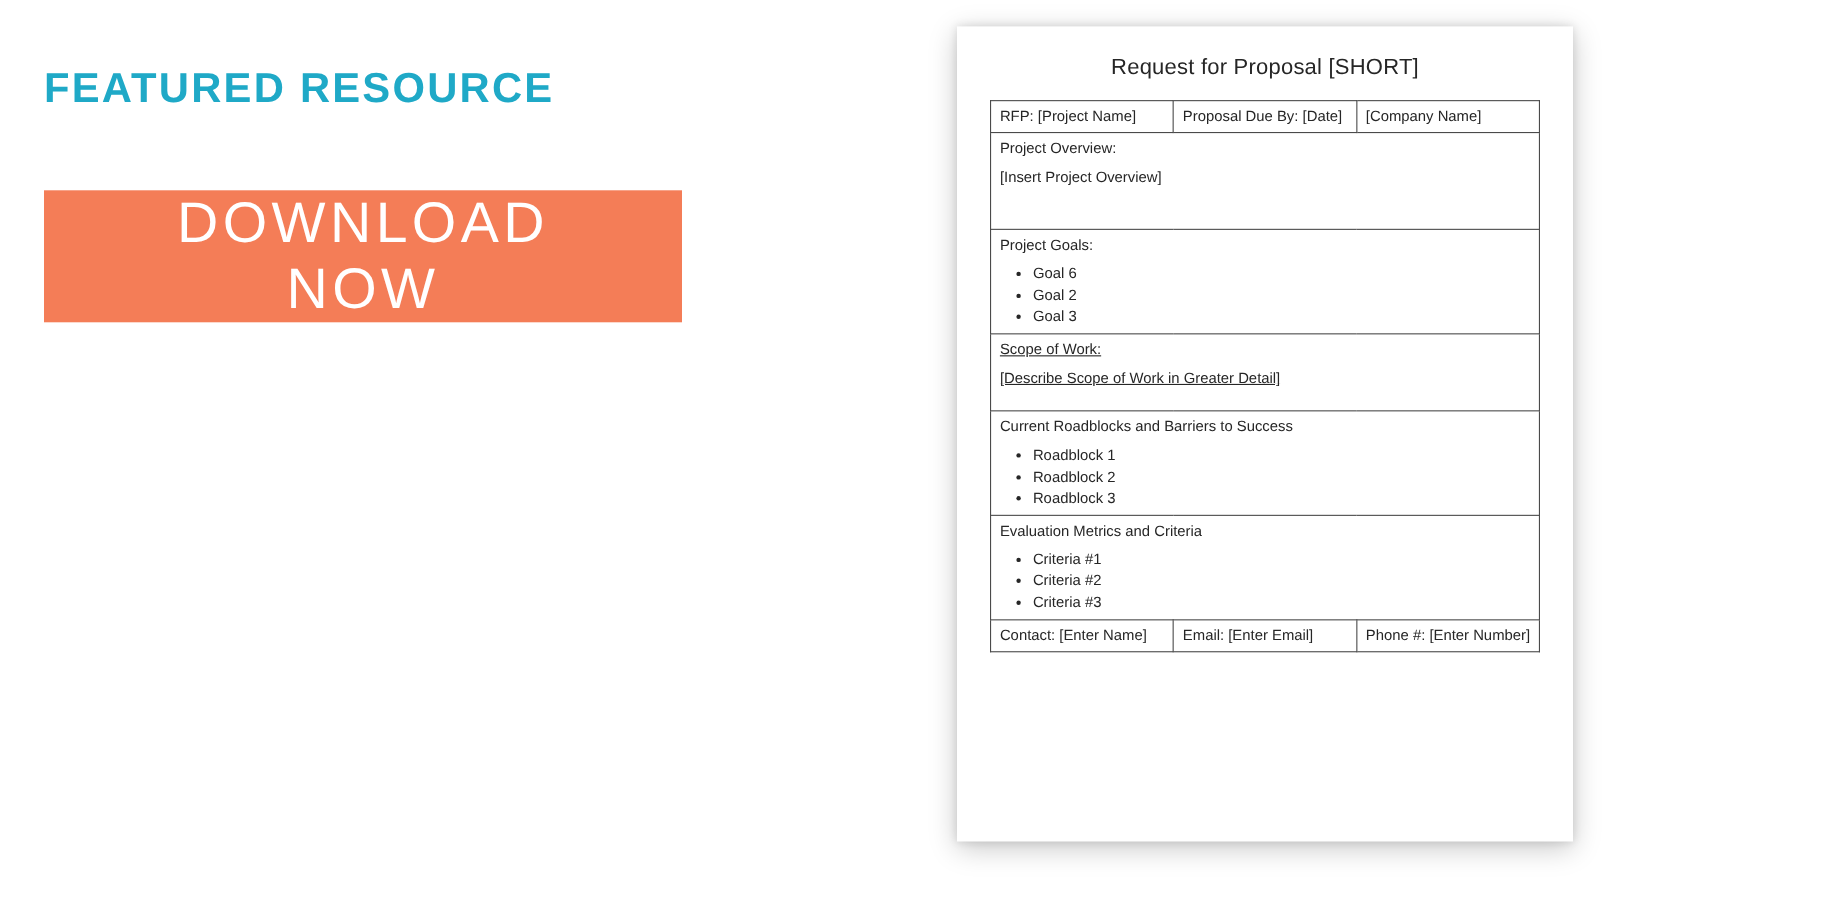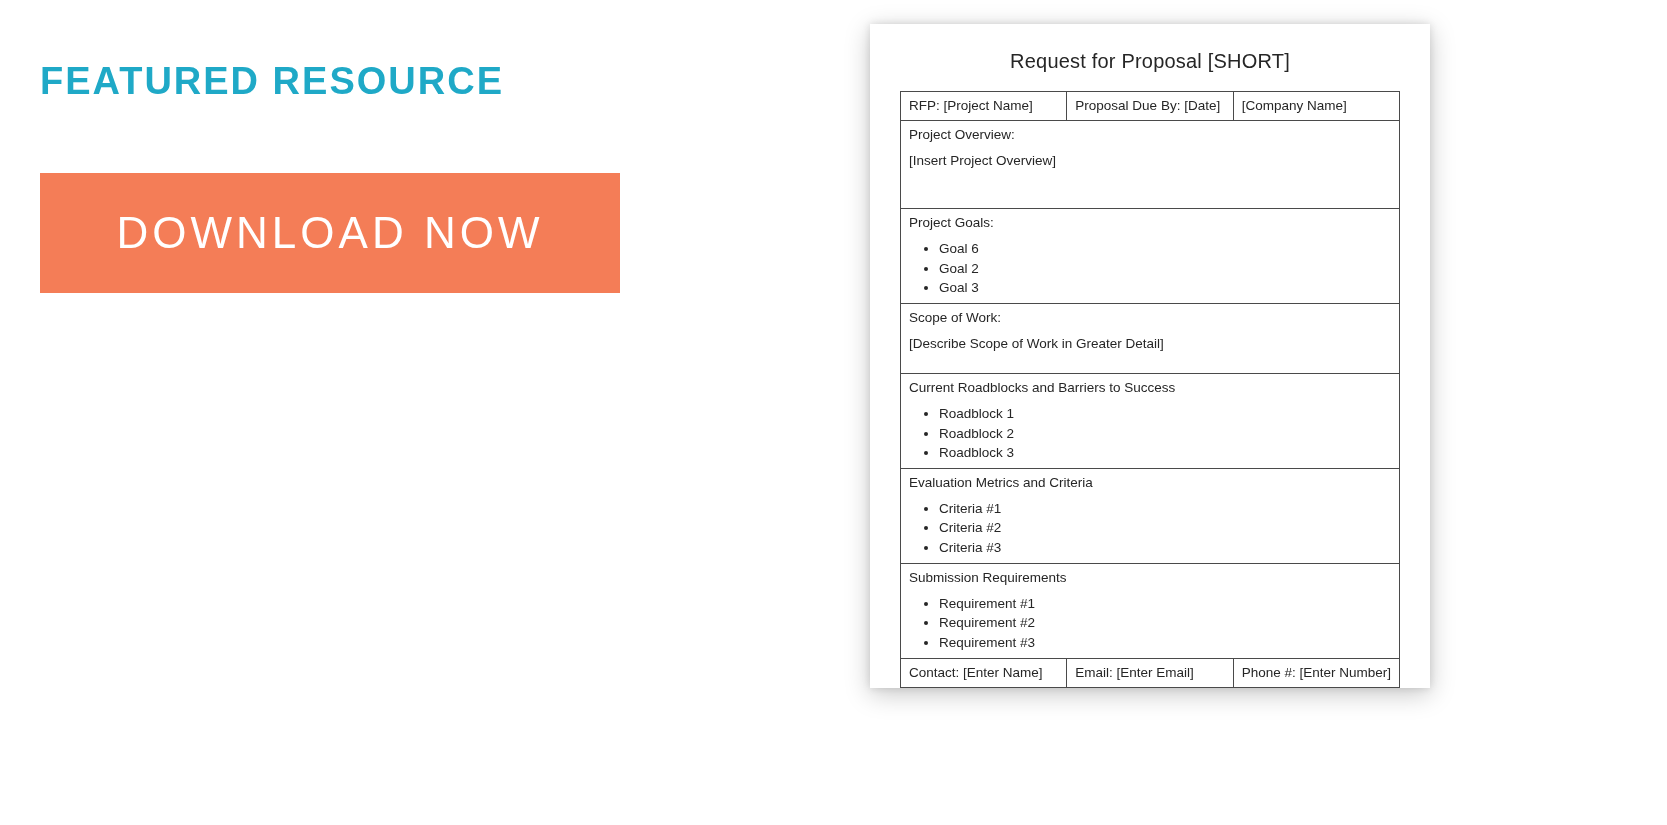--- a/index.html
+++ b/index.html
@@ -38,41 +38,41 @@
     letter-spacing: 2px;
     line-height: 1.35;
     margin-bottom: 130px;
   }
   .download-btn {
     display: inline-flex;
     align-items: center;
     justify-content: center;
     background: #f47d57;
     color: #ffffff;
-    font-size: 44px;
+    font-size: 52px;
     letter-spacing: 4px;
     font-weight: 400;
     padding: 40px 60px;
     width: 580px;
     height: 120px;
     border: none;
     cursor: pointer;
     font-family: inherit;
   }
   .right-col {
     flex: 1;
     position: relative;
     height: 100%;
   }
   .doc-shadow {
     position: absolute;
     top: 24px;
     left: 40px;
     width: 560px;
-    height: 664px;
+    height: 741px;
     background: #ffffff;
     box-shadow: 0 6px 24px rgba(0,0,0,0.22), 0 0 8px rgba(0,0,0,0.12);
   }
   .doc {
     padding: 26px 30px 20px 30px;
     font-family: "Helvetica Neue", Arial, sans-serif;
     color: #262626;
     font-size: 14px;
   }
   .doc-title {
@@ -97,21 +97,21 @@
   .section-head { margin-bottom: 8px; }
   ul.bullets {
     list-style: disc;
     padding-left: 30px;
     margin-top: 4px;
   }
   ul.bullets li { margin: 1px 0; font-size: 13.5px; }
   .row3 td { width: 33.33%; }
   .row2a td:first-child { width: 66.66%; }
   .tall1 { height: 88px; }
-  .tall2 { height: 70px; }
+  .tall2 { height: 70px; text-decoration: underline; }
 </style>
 </head>
 <body>
 
 <div class="container">
   <div class="left-col">
     <div class="featured">FEATURED RESOURCE</div>
     <button class="download-btn">DOWNLOAD NOW</button>
   </div>
 
@@ -161,30 +161,20 @@
           <tr>
             <td colspan="3" class="section-cell">
               <div class="section-head">Evaluation Metrics and Criteria</div>
               <ul class="bullets">
                 <li>Criteria #1</li>
                 <li>Criteria #2</li>
                 <li>Criteria #3</li>
               </ul>
             </td>
           </tr>
-          <tr>
-            <td colspan="3" class="section-cell">
-              <div class="section-head">Submission Requirements</div>
-              <ul class="bullets">
-                <li>Requirement #1</li>
-                <li>Requirement #2</li>
-                <li>Requirement #3</li>
-              </ul>
-            </td>
-          </tr>
           <tr class="row3">
             <td>Contact: [Enter Name]</td>
             <td>Email: [Enter Email]</td>
             <td>Phone #: [Enter Number]</td>
           </tr>
         </tbody>
           </table>
       </div>
     </div>
   </div>

